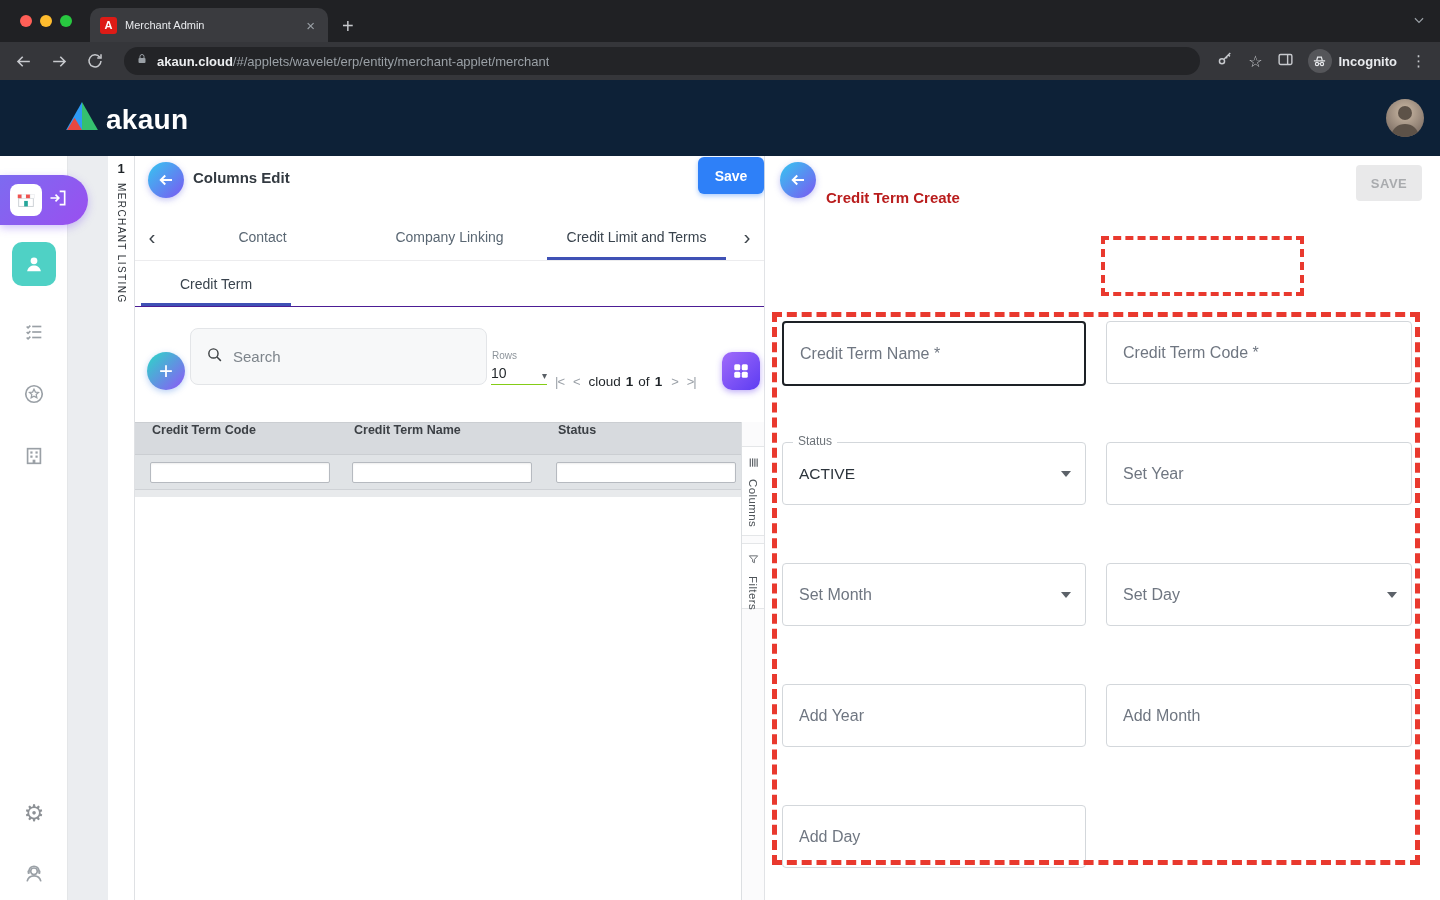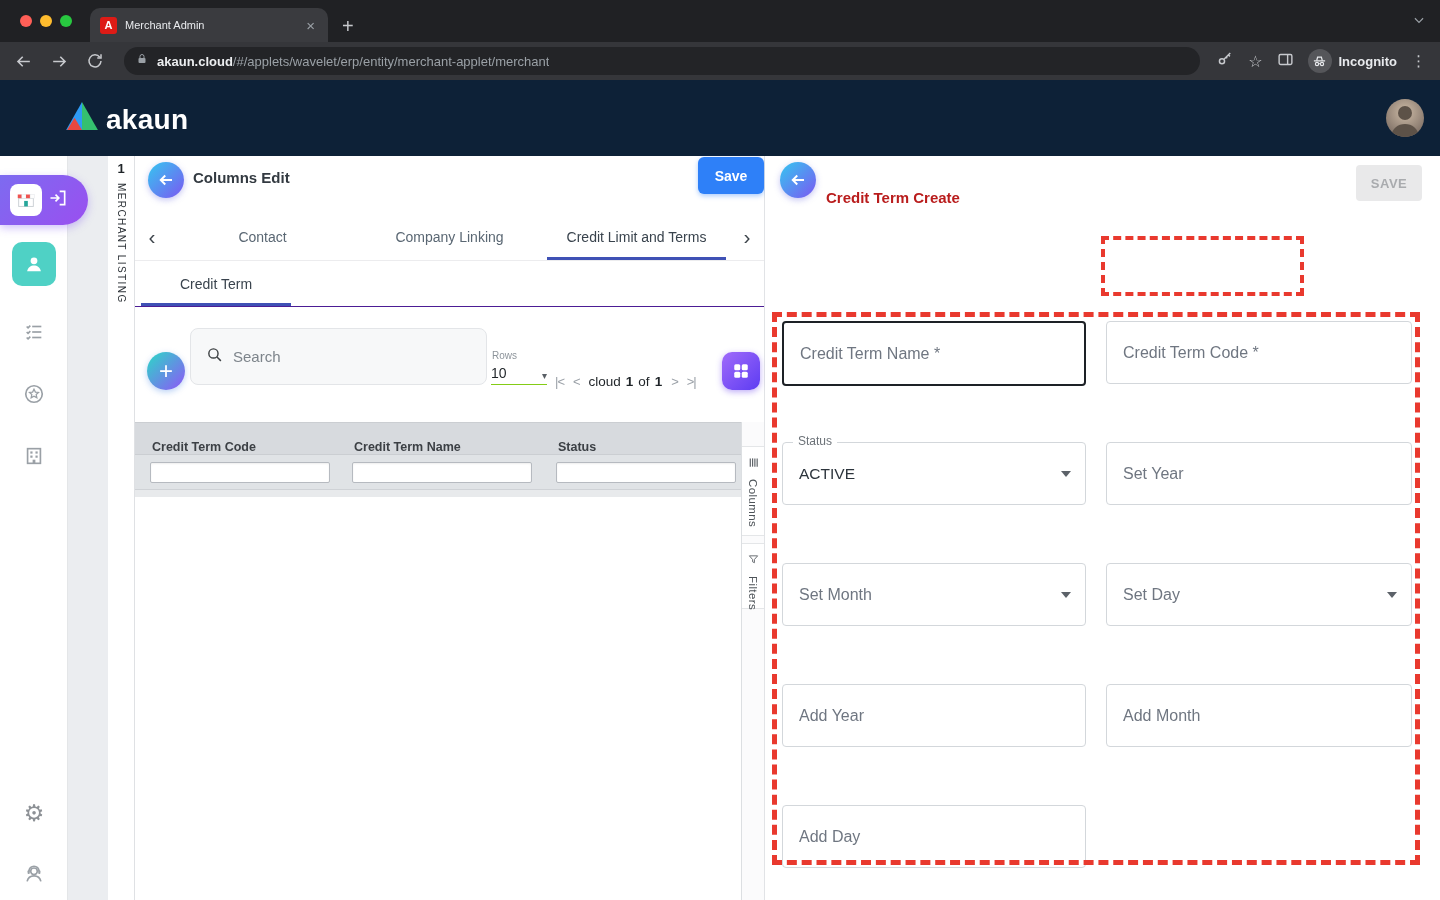--- a/index.html
+++ b/index.html
@@ -96,21 +96,21 @@
            font-size:13.5px; color:#999fa6; }
   .pg-btn { font-size:13px; letter-spacing:-1px; color:#9aa0a7; }
   .pg-text { color:#1f2428; display:flex; gap:5px; align-items:center; }
   .pg-num { font-weight:bold; }
   .grid-btn { position:absolute; left:587px; top:196px; width:38px; height:38px; border-radius:10px;
               background:linear-gradient(135deg,#a06bfa,#5d3cf2); display:flex; align-items:center; justify-content:center;
               box-shadow:0 2px 6px rgba(110,70,240,.45); }
 
   .gtable { position:absolute; left:0; top:266px; right:23px; bottom:0; }
   .ghead { height:33px; background:#d7dade; border-top:1px solid #cbced2; border-bottom:1px solid #cbced2;
-           display:flex; align-items:flex-end; }
+           display:flex; align-items:flex-start; }
   .ghead .hc { font-size:12.5px; font-weight:bold; color:#3c4045; padding-left:17px; }
   .hc1 { width:202px; } .hc2 { width:204px; } .hc3 { flex:1; }
   .gfilter { height:35px; background:#e0e3e6; border-bottom:1px solid #cfd2d6; position:relative; }
   .ffield { position:absolute; top:7px; height:21px; width:180px; background:#fff; border:1px solid #b6bac0;
             border-radius:2px; box-shadow:inset 0 1px 2px rgba(0,0,0,.07); font-family:inherit; font-size:12px; padding:0 6px; }
   .ff1 { left:15px; } .ff2 { left:217px; } .ff3 { left:421px; }
   .gstrip { height:7px; background:#e8eaec; }
 
   .side-strip { position:absolute; right:0; top:266px; bottom:0; width:23px; background:#fbfbfc; border-left:1px solid #dcdfe2; }
   .side-tab { position:absolute; left:0; right:0; background:#fff; border-top:1px solid #e4e6e8; border-bottom:1px solid #e4e6e8;

